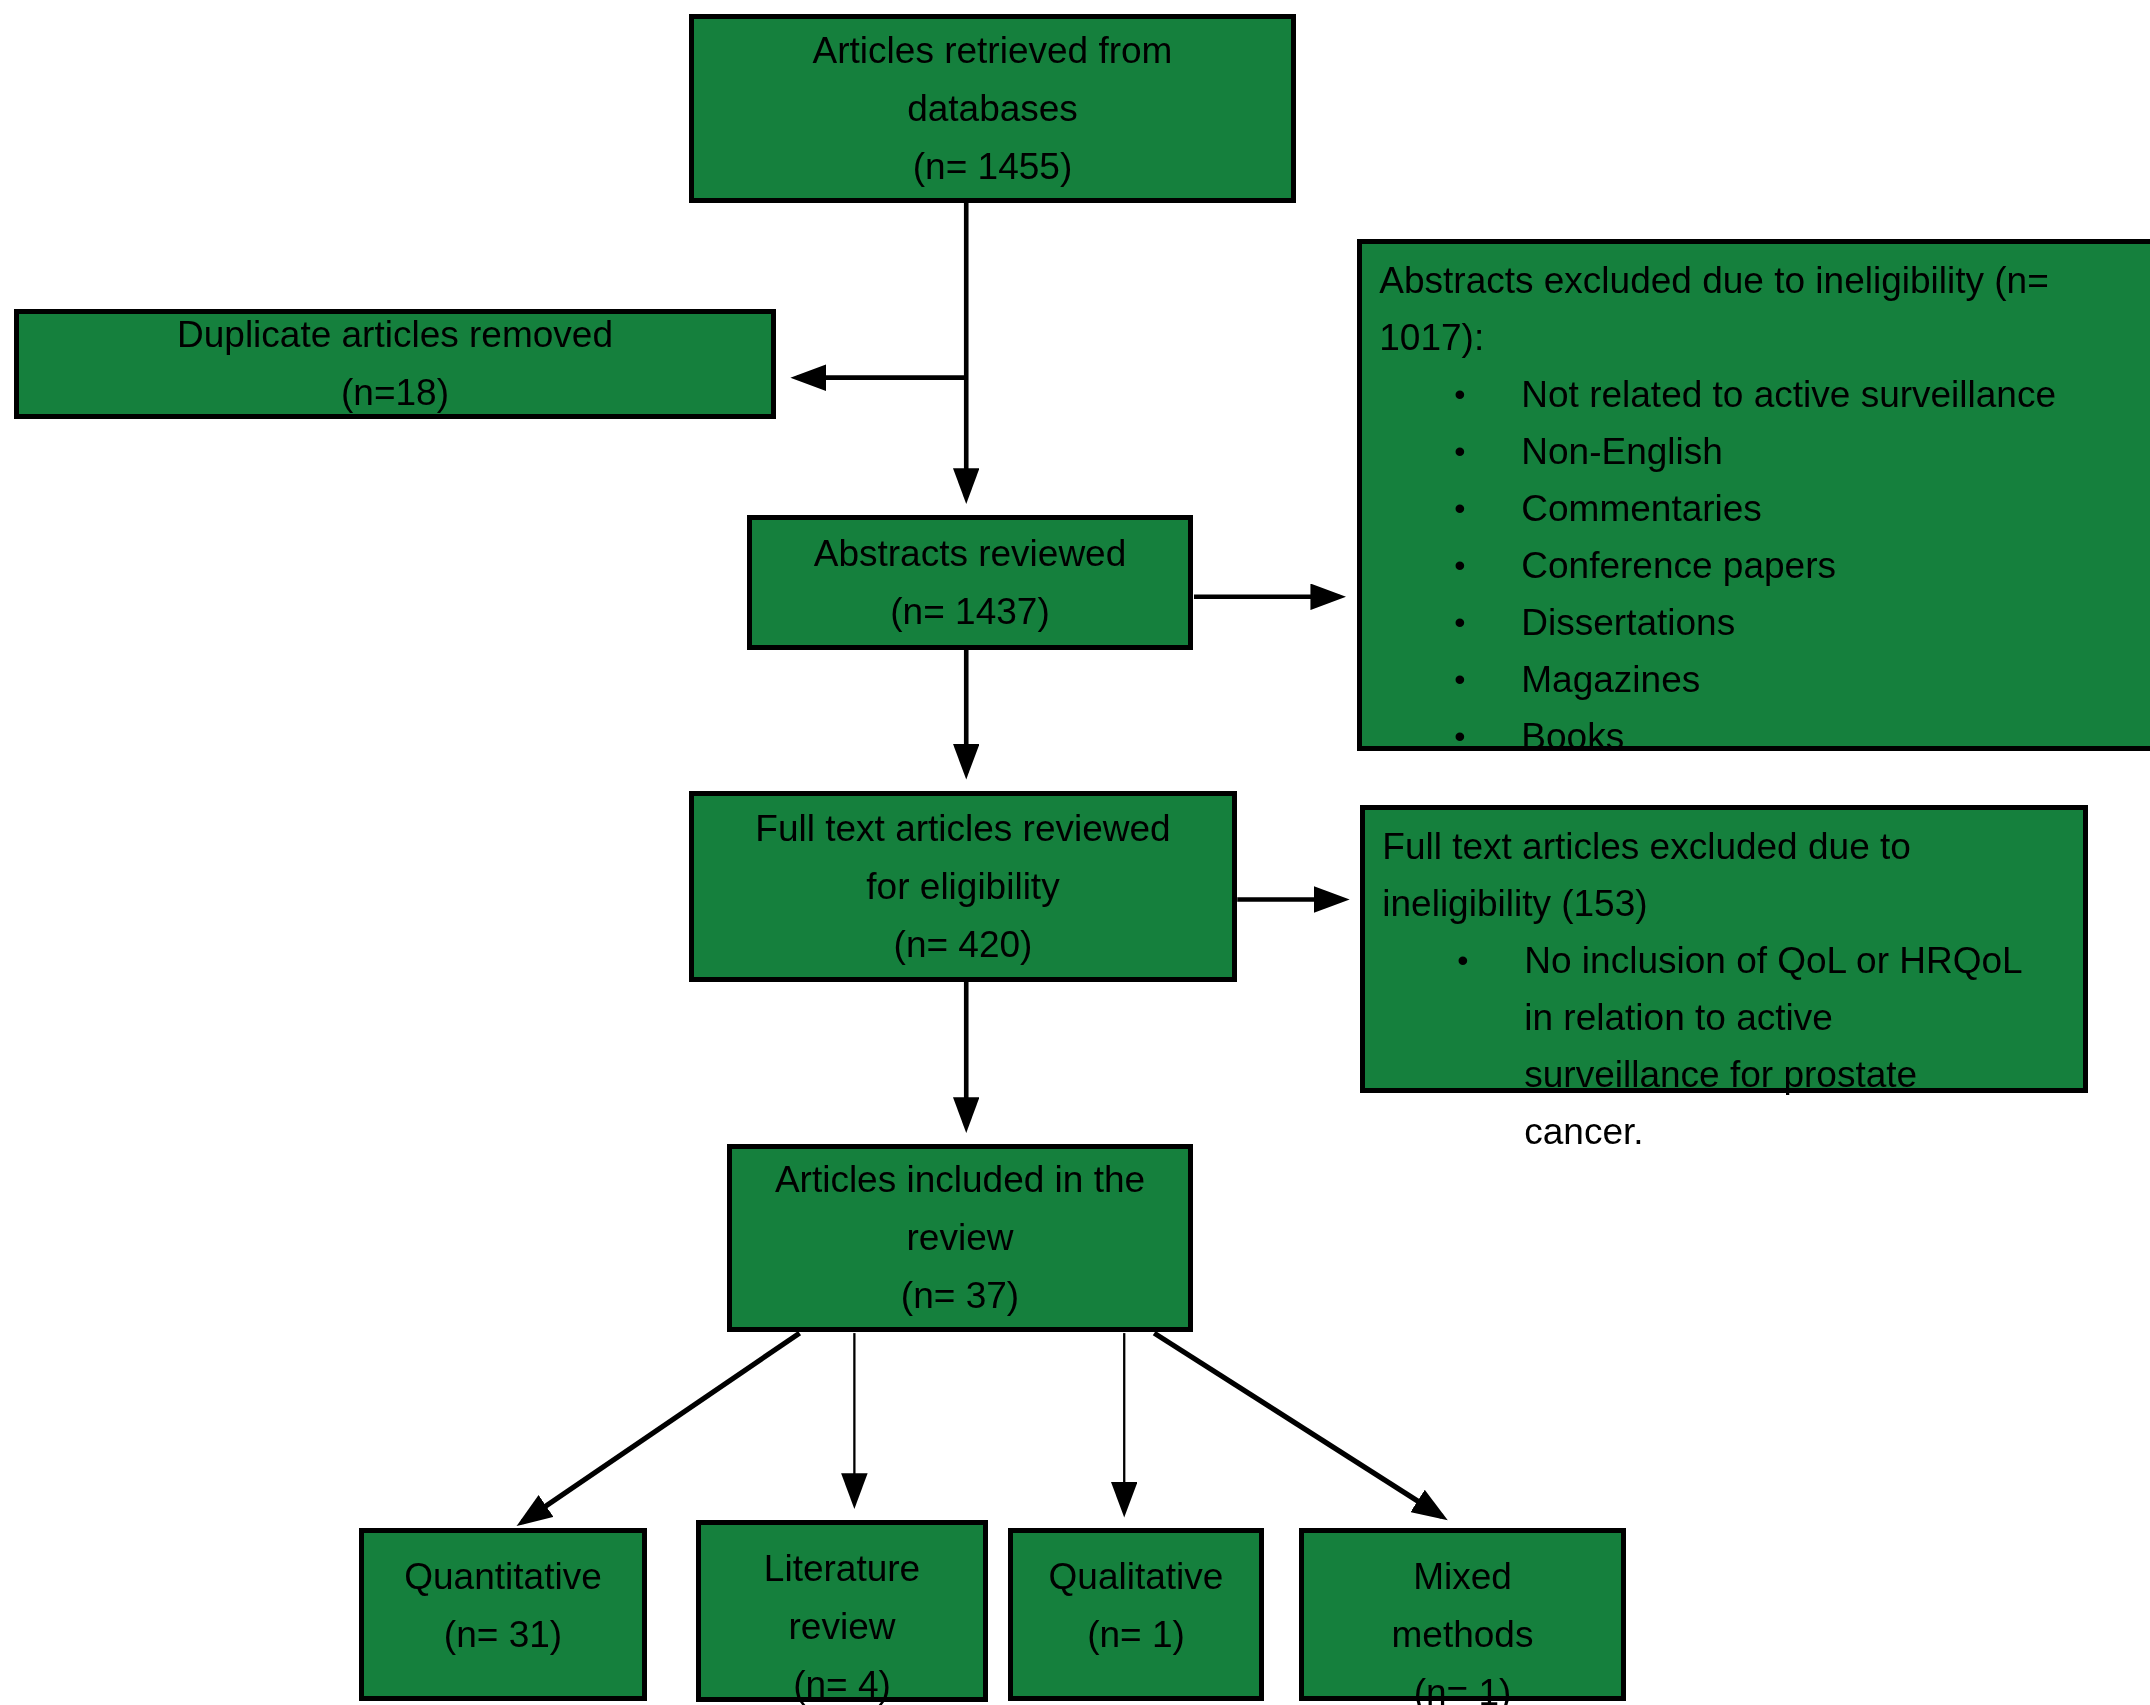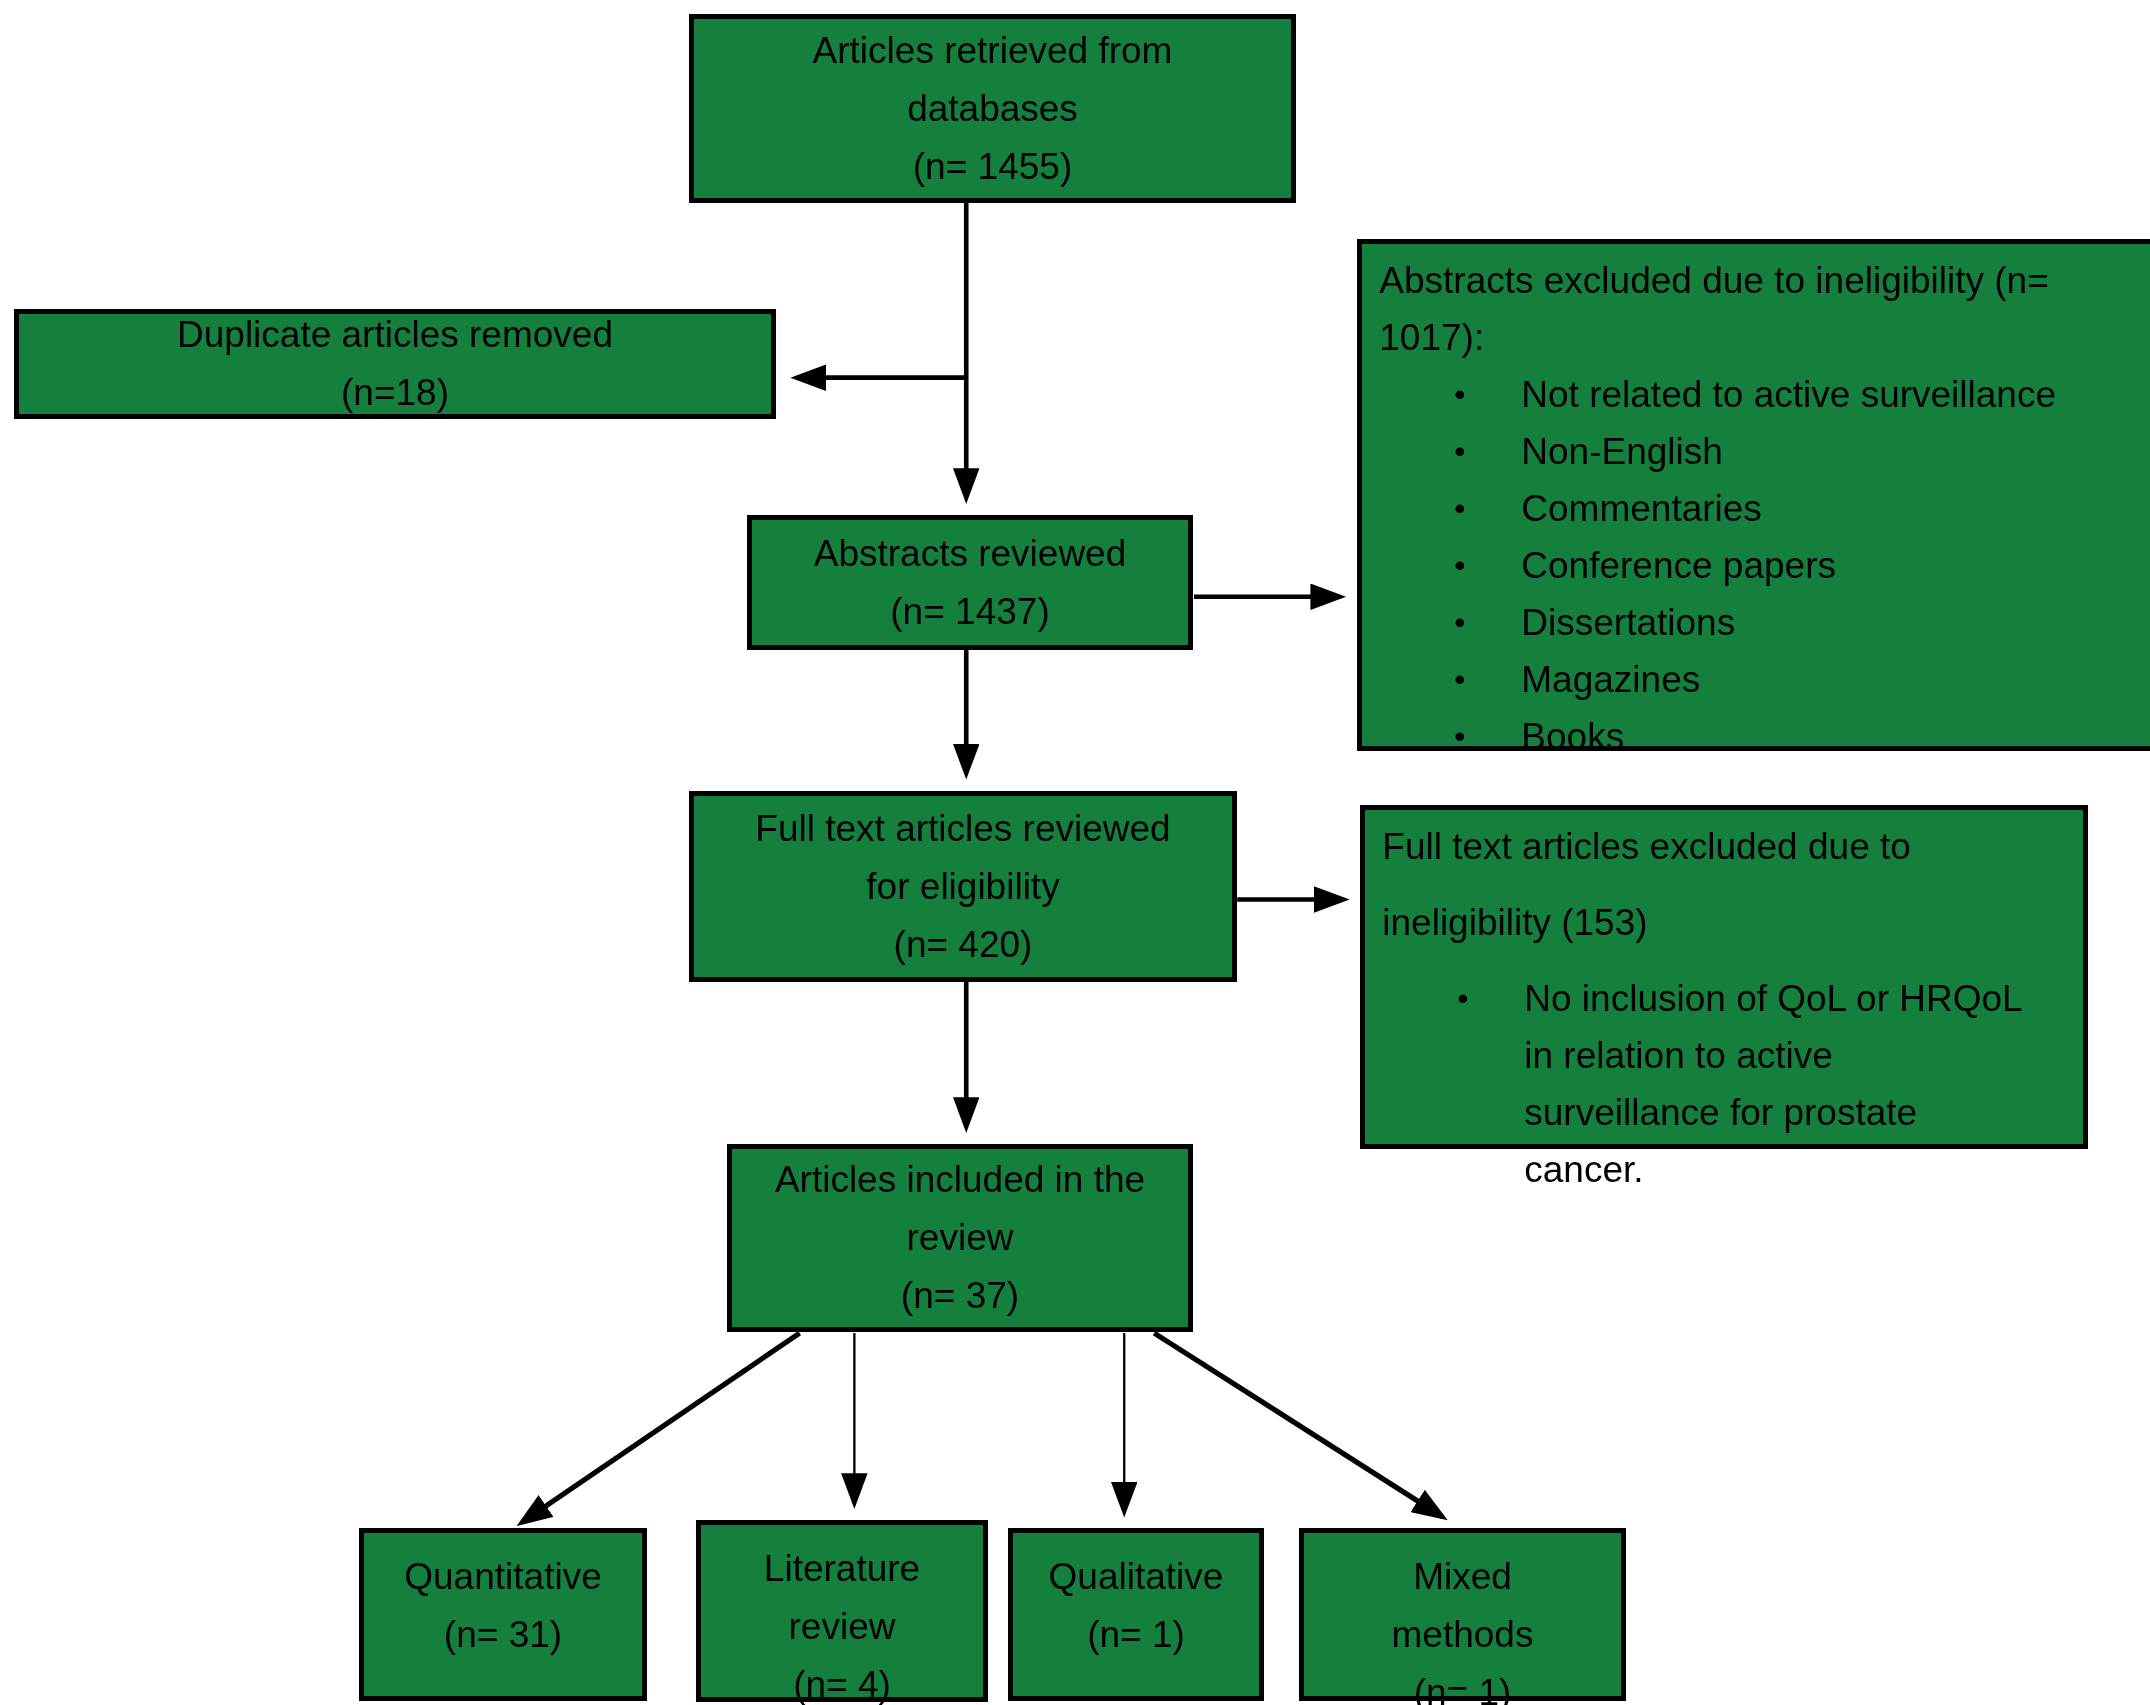--- a/index.html
+++ b/index.html
@@ -61,21 +61,21 @@
     font-size: 32px;
   }
   ul.bullets .btext { white-space: nowrap; }
 
   
   #box-retrieved        { left: 689px; top: 14px;   width: 607px; height: 189px; }
   #box-duplicates       { left: 14px;   top: 309px;  width: 762px; height: 110px; }
   #box-abs-excluded     { left: 1357px; top: 239px;  width: 945px; height: 512px; }
   #box-abs-reviewed     { left: 747px; top: 515px;  width: 446px;  height: 135px; }
   #box-ft-reviewed      { left: 689px; top: 791px; width: 548px;  height: 191px; }
-  #box-ft-excluded      { left: 1360px; top: 805px; width: 728px; height: 344px; gap: 19px; }
+  #box-ft-excluded      { left: 1360px; top: 805px; width: 728px; height: 288px; }
   #box-included         { left: 727px; top: 1144px; width: 466px;  height: 188px; }
   #box-quantitative     { left: 359px;  top: 1528px; width: 288px;  height: 173px; }
   #box-litreview        { left: 696px; top: 1520px; width: 292px;  height: 182px; }
   #box-qualitative      { left: 1008px; top: 1528px; width: 256px;  height: 173px; }
   #box-mixed            { left: 1299px; top: 1528px; width: 327px;  height: 173px; }
 </style>
 </head>
 <body>
 
 <div id="canvas">

